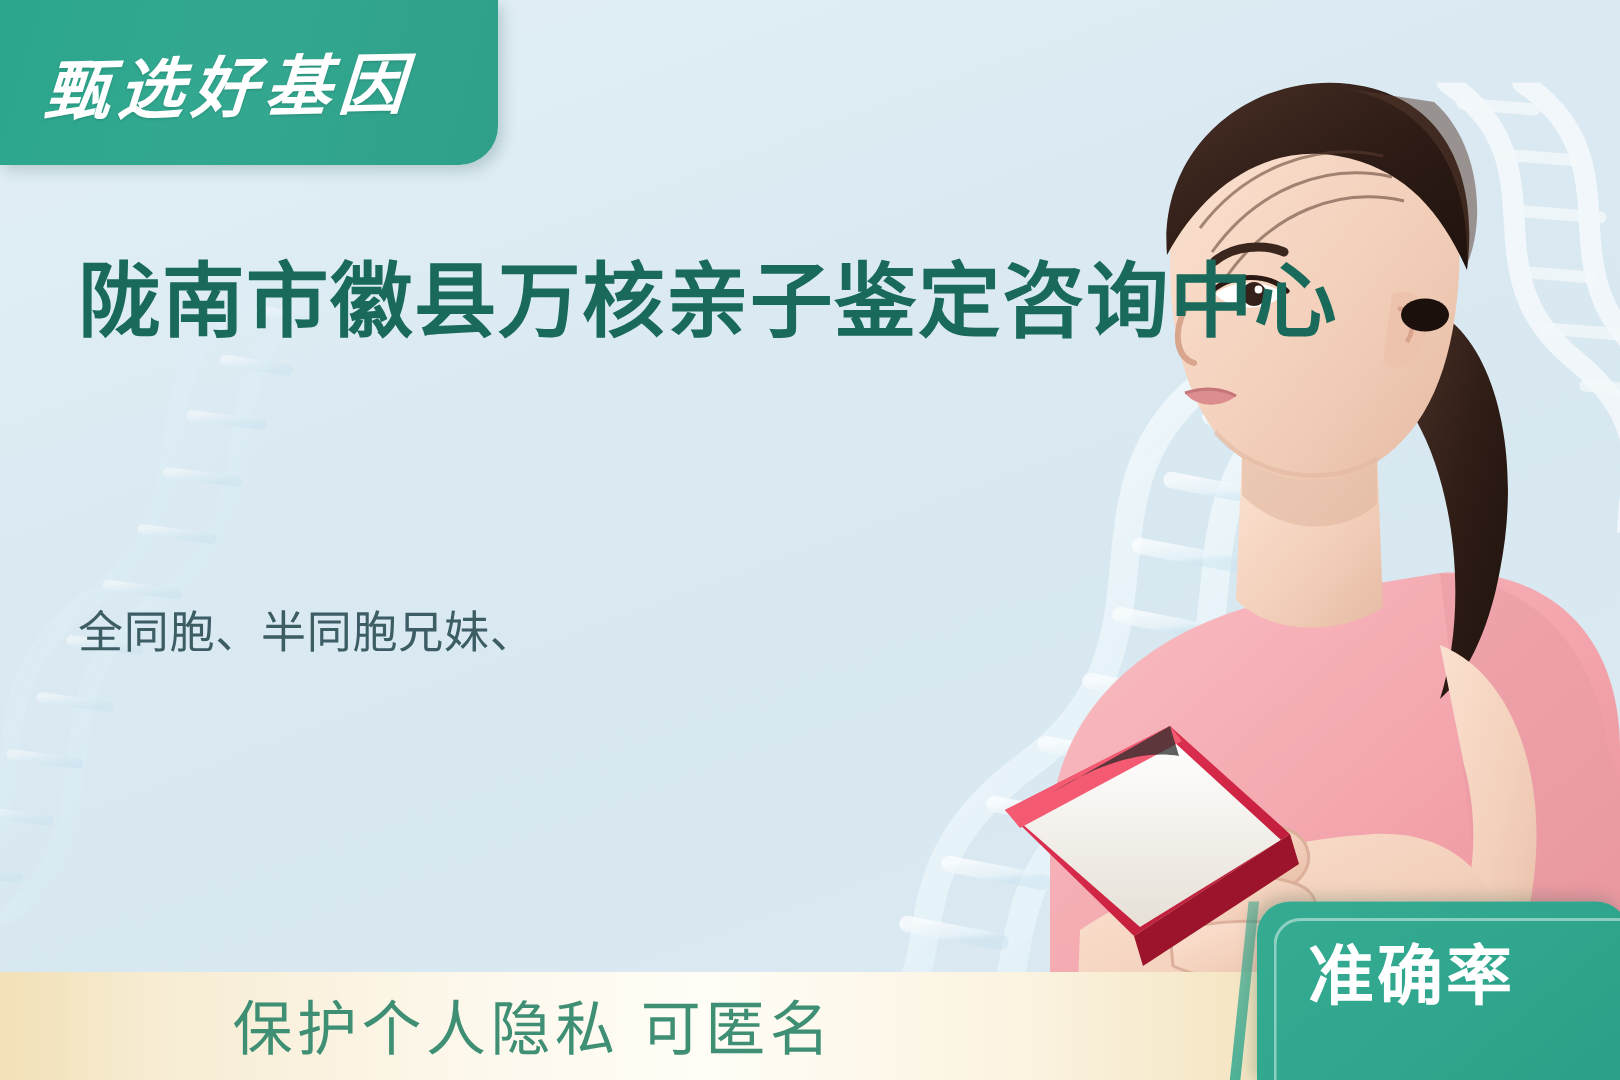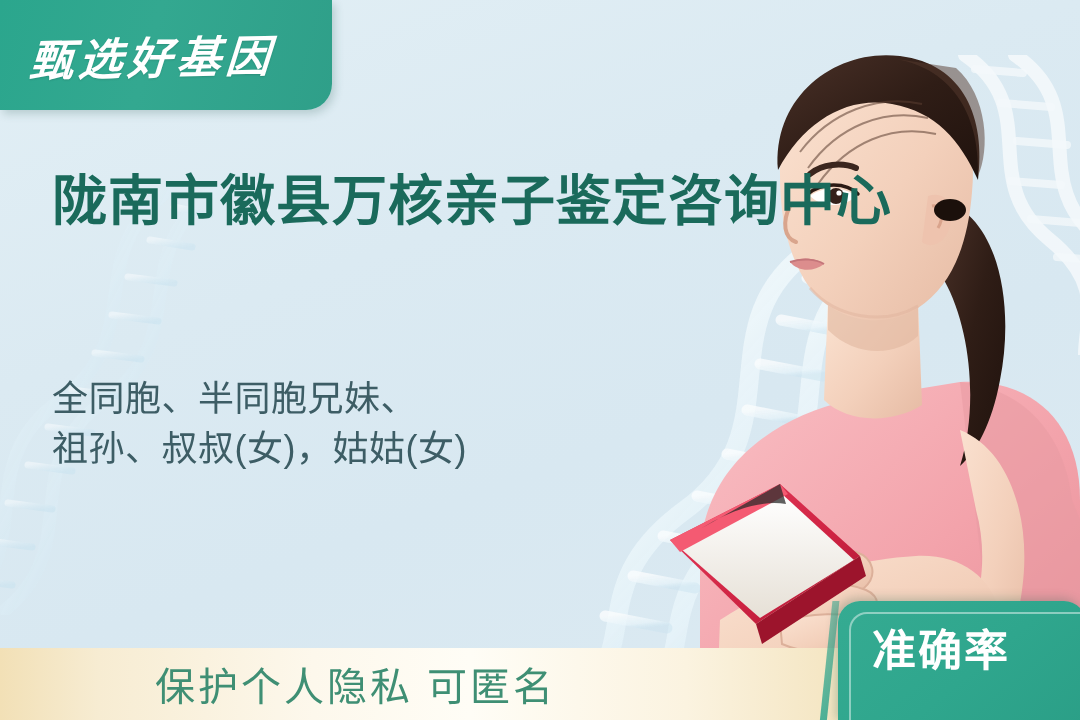--- a/index.html
+++ b/index.html
@@ -103,26 +103,27 @@
   }
 
   
   .desc {
     position: absolute;
     left: 52px;
     top: 374px;
     z-index: 5;
   }
   .desc-line {
-    font-size: 36px;
+    font-size: 30px;
     line-height: 50px;
     color: #3d5d65;
     font-weight: 400;
     white-space: nowrap;
     letter-spacing: 0.5px;
+    margin-top: 24px;
   }
 
   
   .bottom-strip {
     position: absolute;
     left: 0;
     bottom: 0;
     width: 980px;
     height: 72px;
     background: linear-gradient(90deg,
@@ -363,21 +364,20 @@
   </div>
 
   <div class="brand-banner">
     <span class="brand-text">甄选好基因</span>
   </div>
 
   <div class="headline">陇南市徽县万核亲子鉴定咨询中心</div>
 
   <div class="desc">
     <div class="desc-line">全同胞、半同胞兄妹、</div>
-    <div class="desc-line">祖孙、叔叔(女)，姑姑(女)</div>
   </div>
 
   <div class="bottom-strip">
     <div class="bottom-text">保护个人隐私 可匿名</div>
   </div>
 
   <div class="badge-edge"></div>
   <div class="accuracy-badge">
     <div class="accuracy-inner-line"></div>
     <div class="acc-label">准确率</div>

